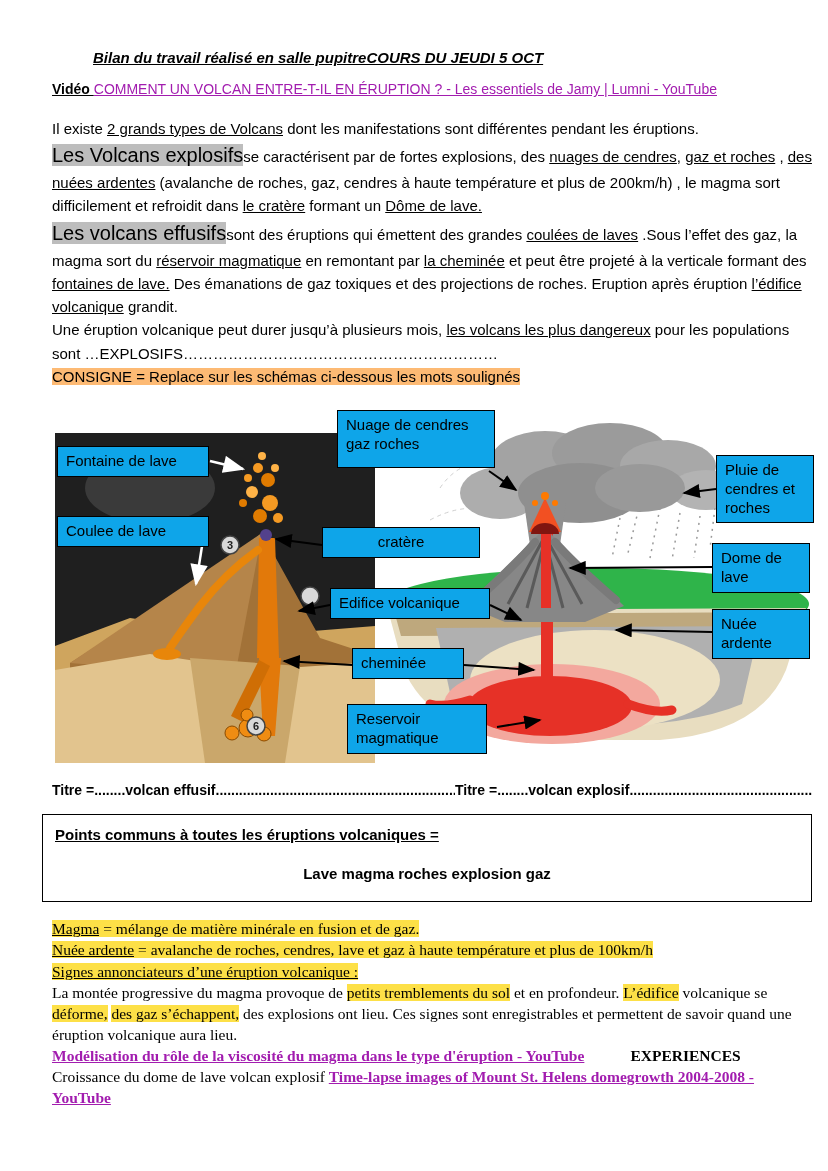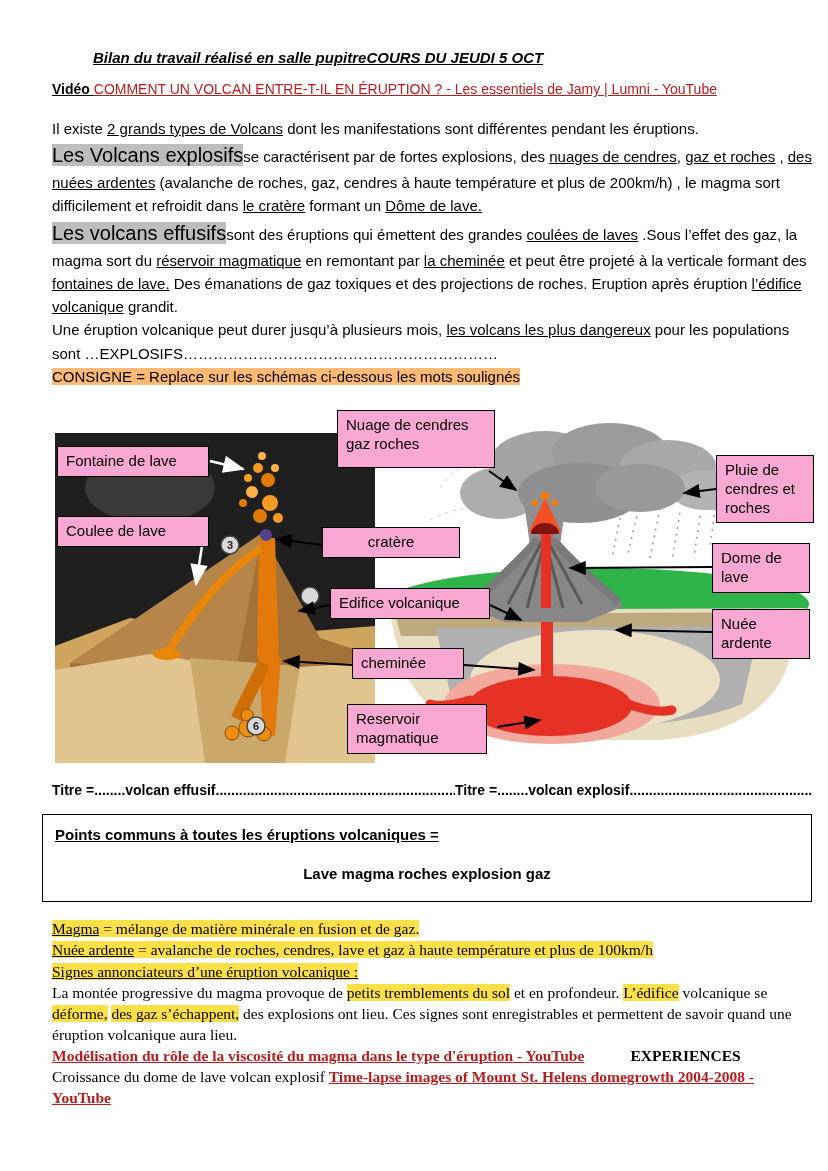--- a/index.html
+++ b/index.html
@@ -8,28 +8,28 @@
     font-family:"Liberation Sans",sans-serif;position:relative;overflow:hidden;
   }
   .page{padding:46px 16px 0 52px;font-size:15px;line-height:1.55;}
   p{margin:0;}
   .title{font-weight:bold;font-style:italic;margin-bottom:10px;font-size:15px;margin-left:41px;}
   .videoline{margin-bottom:16px;font-size:14px;}
   .bi{font-weight:bold;}
   .u{text-decoration:underline;}
   .hl-gray{background:#fdba74;}
   .hl-y{background:#fde047;}
-  .link{color:#b91c1c;text-decoration:underline;cursor:pointer;}
+  .link{color:#a21caf;text-decoration:underline;cursor:pointer;}
   .b{font-weight:bold;}
   .lead{font-size:20px;background:#bdbdbd;}
   .gap{margin-left:46px;font-weight:bold;}
   .diagram{position:relative;height:368px;width:828px;margin:20px 0 0 -52px;}
   .diagram svg{position:absolute;left:0;top:0;}
   .lbl{
-    position:absolute;background:#f9a8d4;border:1.5px solid #000;
+    position:absolute;background:#0ea5e9;border:1.5px solid #000;
     padding:5px 8px;font-size:15px;line-height:1.25;box-sizing:border-box;
   }
   .captions{display:flex;font-weight:bold;font-size:14px;margin-top:4px;white-space:nowrap;}
   .captions .cl{width:403px;overflow:hidden;}
   .captions .cr{flex:1;overflow:hidden;}
   .pointsbox{border:1.6px solid #000;margin:12px 0 0 -10px;padding:8px 12px 16px;}
   .pc-title{font-weight:bold;text-decoration:underline;font-size:15px;}
   .pc-content{text-align:center;font-weight:bold;margin-top:16px;font-size:15px;}
   .notes{font-family:"Liberation Serif",serif;font-size:15.5px;line-height:1.36;margin-top:16px;}
   .notes p{margin:0;}
@@ -159,21 +159,21 @@
         <line class="arrow" x1="497" y1="319" x2="540" y2="312" marker-end="url(#ab)"></line>
         <line class="arrow" x1="716" y1="81" x2="684" y2="85" marker-end="url(#ab)"></line>
         <line class="arrow" x1="712" y1="159" x2="570" y2="160" marker-end="url(#ab)"></line>
         <line class="arrow" x1="712" y1="224" x2="616" y2="222" marker-end="url(#ab)"></line>
       </g>
     </svg>
 
     <div class="lbl" style="left:57px;top:38px;width:152px;">Fontaine de lave</div>
     <div class="lbl" style="left:57px;top:108px;width:152px;">Coulee de lave</div>
     <div class="lbl" style="left:337px;top:2px;width:158px;height:58px;">Nuage de cendres gaz roches</div>
-    <div class="lbl" style="left:322px;top:119px;width:138px;text-align:center;">cratère</div>
+    <div class="lbl" style="left:322px;top:119px;width:158px;text-align:center;">cratère</div>
     <div class="lbl" style="left:330px;top:180px;width:160px;">Edifice volcanique</div>
     <div class="lbl" style="left:352px;top:240px;width:112px;">cheminée</div>
     <div class="lbl" style="left:347px;top:296px;width:140px;">Reservoir magmatique</div>
     <div class="lbl" style="left:716px;top:47px;width:98px;">Pluie de cendres et roches</div>
     <div class="lbl" style="left:712px;top:135px;width:98px;">Dome de lave</div>
     <div class="lbl" style="left:712px;top:201px;width:98px;">Nuée ardente</div>
   </div>
 
   <div class="captions">
     <span class="cl">Titre =........volcan effusif..............................................................</span>

